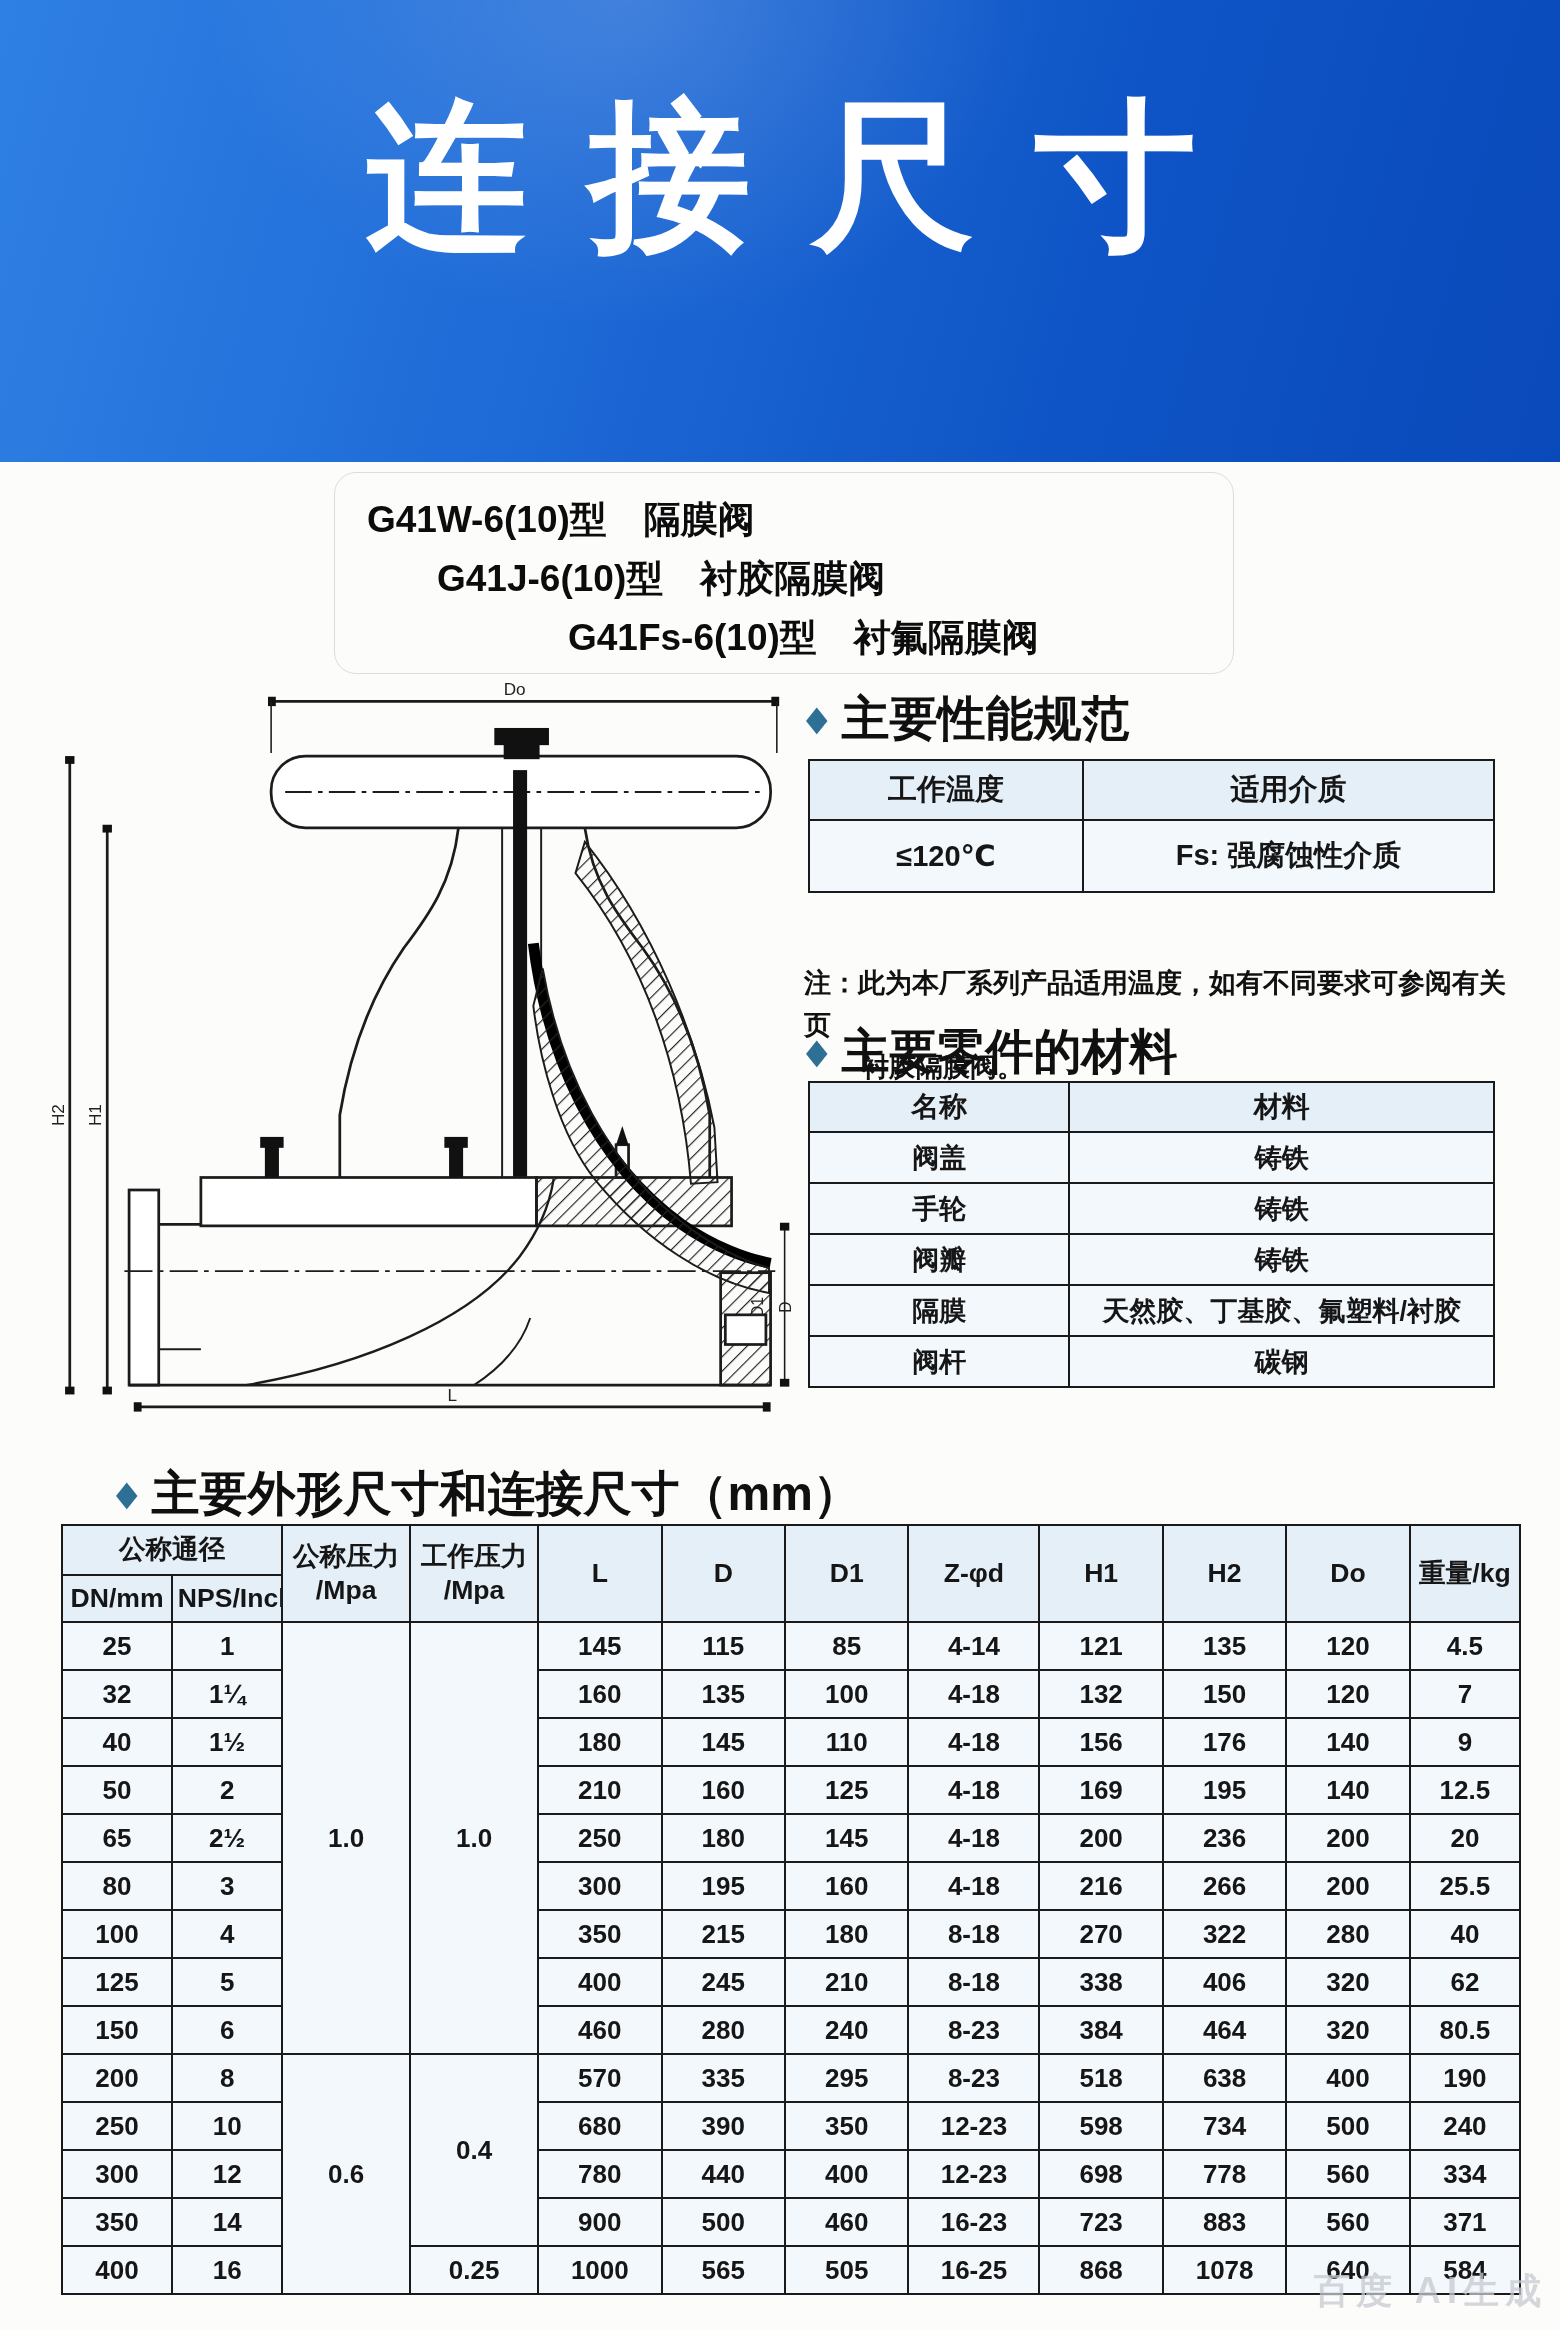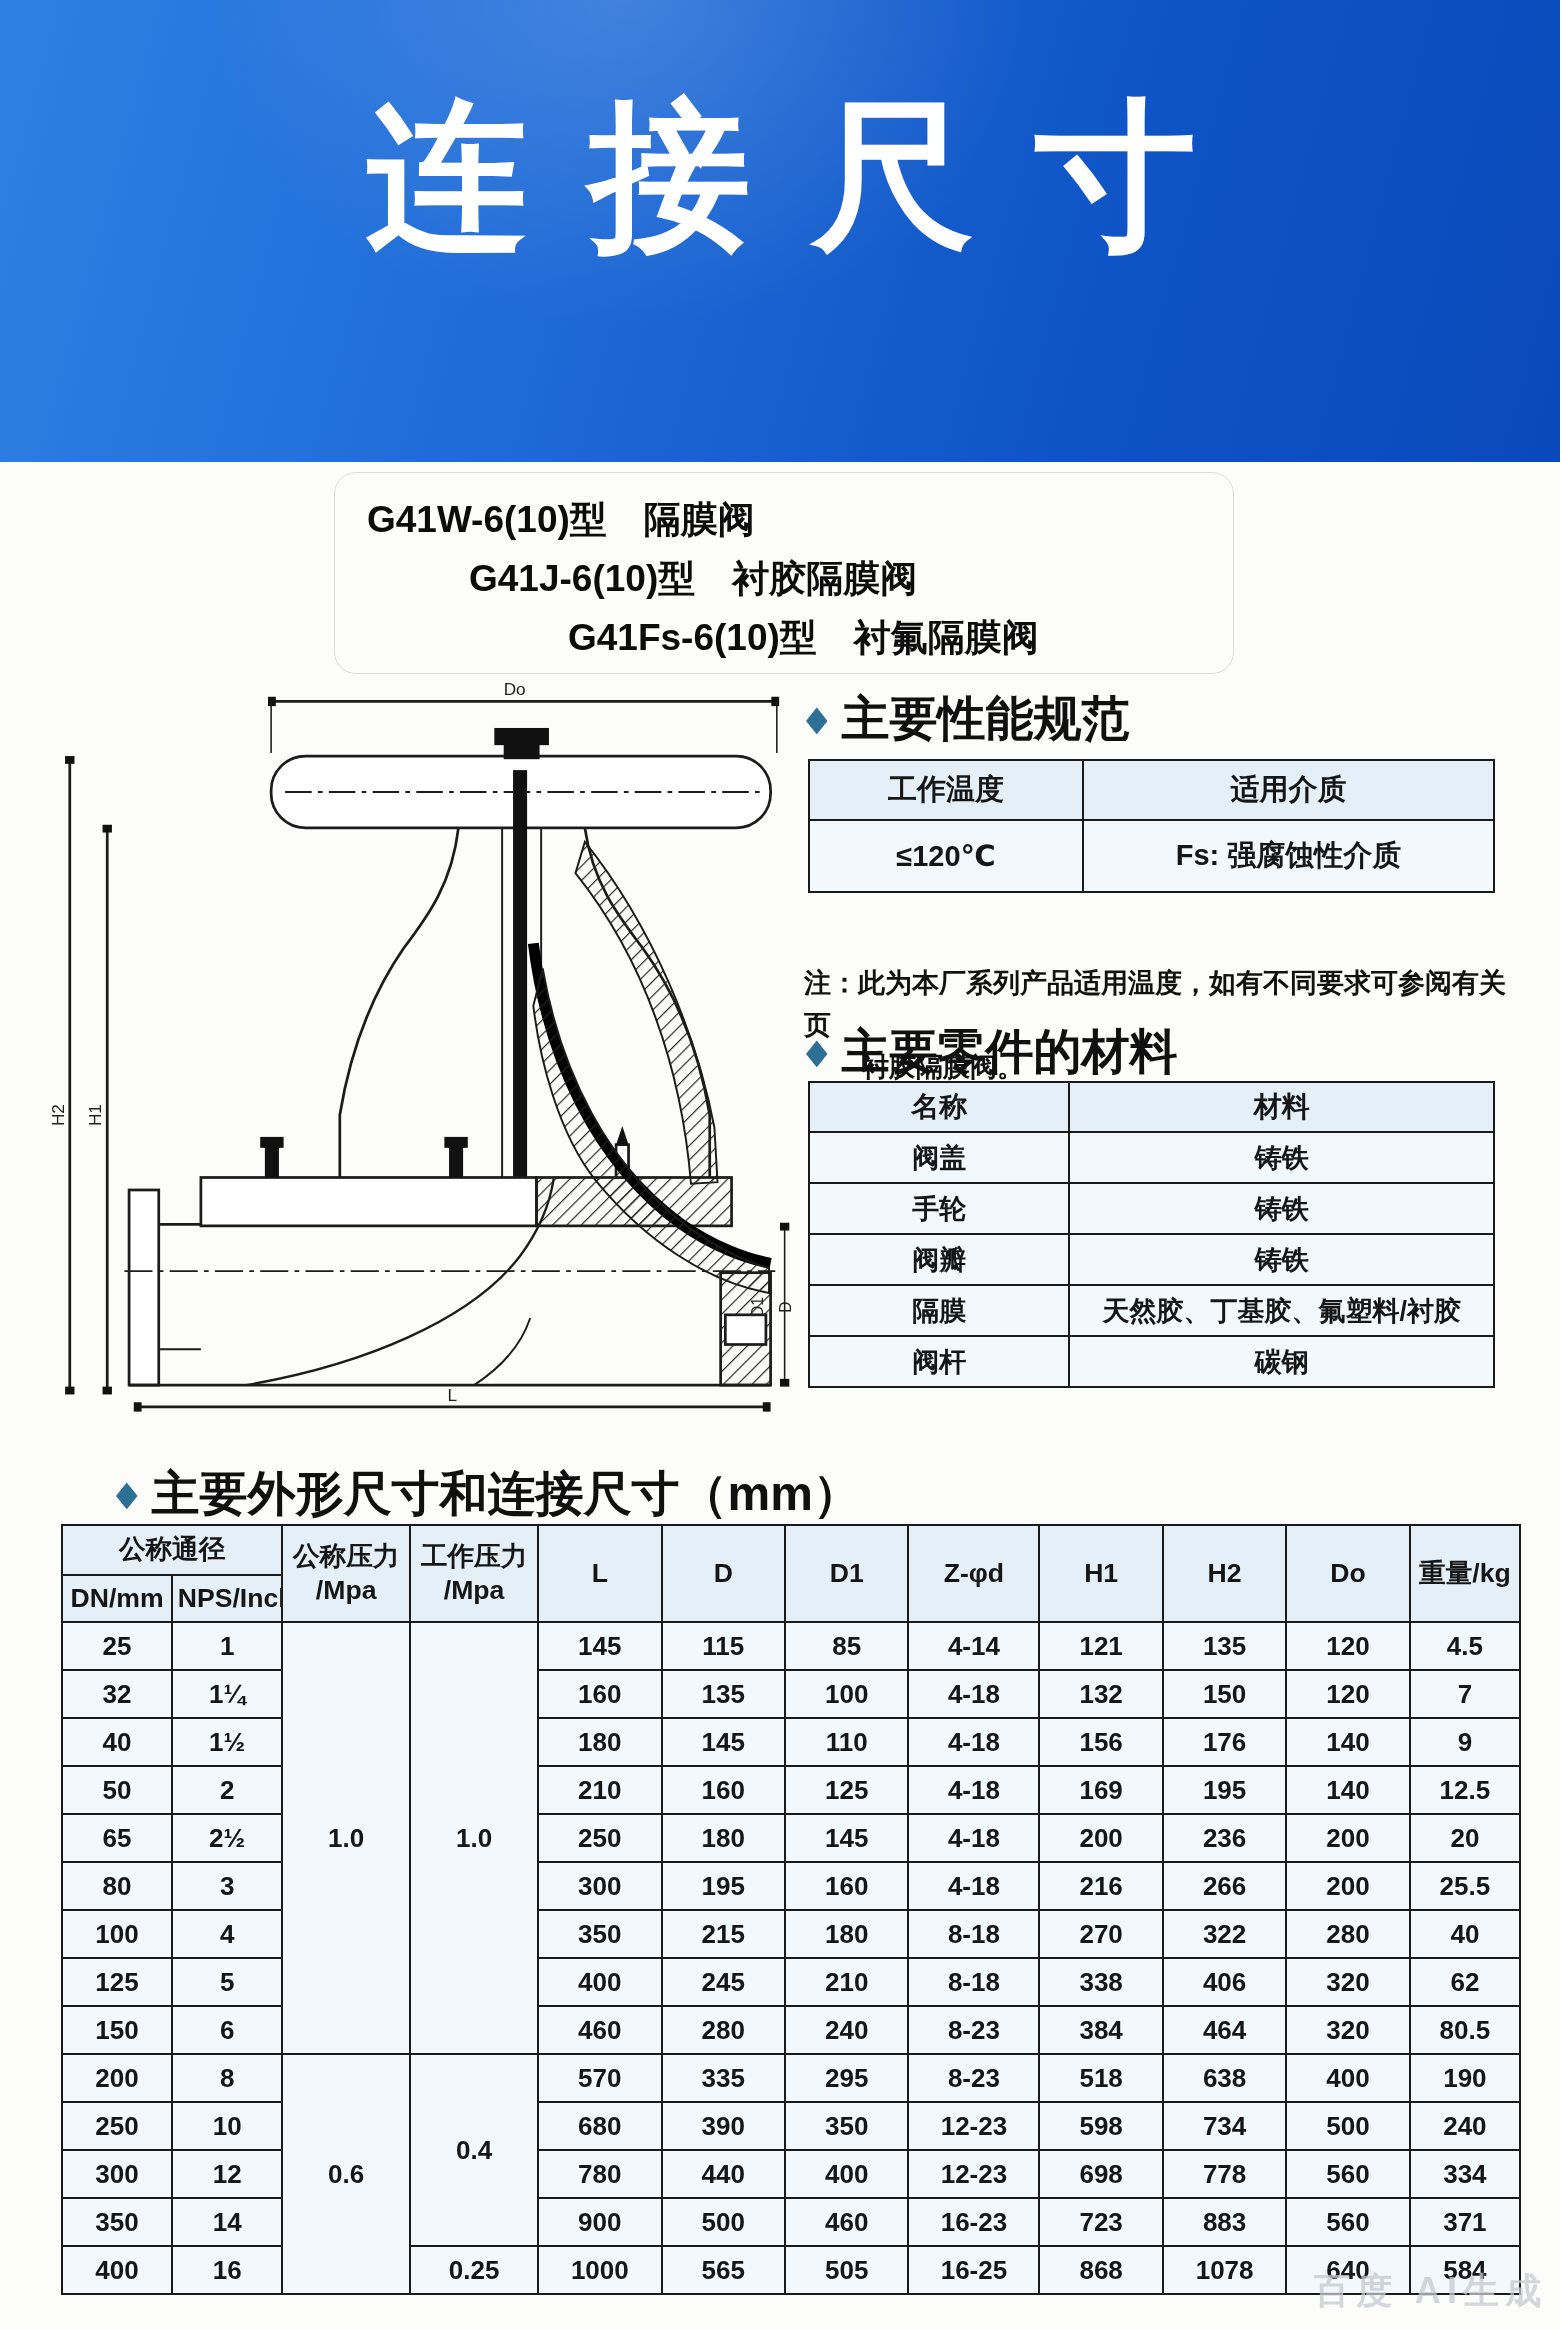--- a/index.html
+++ b/index.html
@@ -11,21 +11,21 @@
           background:linear-gradient(105deg,#2f80e4 0%,#1d69d6 38%,#0e54c6 70%,#0a49ba 100%);}
   .banner::after{content:"";position:absolute;inset:0;
           background:radial-gradient(ellipse 703px 547px at 40% 0%,rgba(255,255,255,.16),transparent 60%);}
   .banner-title{position:absolute;left:0;top:69px;width:100%;text-align:center;
           color:#ffffff;font-size:162px;font-weight:700;letter-spacing:61px;text-indent:61px;z-index:2;}
 
   
   .model-box{position:absolute;left:334px;top:472px;width:898px;height:200px;
              border:1.6px solid #dcdcd8;border-radius:22px;}
   .models{position:absolute;left:367px;top:490px;font-size:37px;font-weight:700;line-height:59px;color:#0c0c0c;}
-  .models .m2{margin-left:102px;}
+  .models .m2{margin-left:70px;}
   .models .m3{margin-left:201px;}
 
   
   .sec-h{position:absolute;display:flex;align-items:center;gap:14px;}
   .diamond{font-size:28px;color:#2e7095;line-height:1;transform:scaleY(1.25);}
   .sec-title{font-size:48px;font-weight:700;color:#101010;}
 
   
   table{border-collapse:collapse;table-layout:fixed;}
   th,td{border:2.3px solid #1a1a1a;text-align:center;vertical-align:middle;

